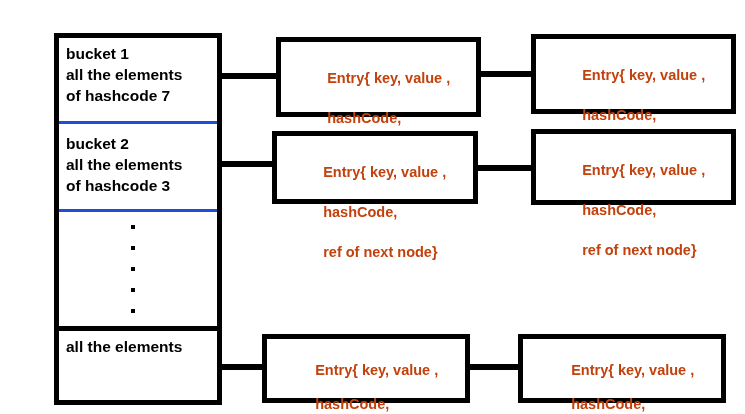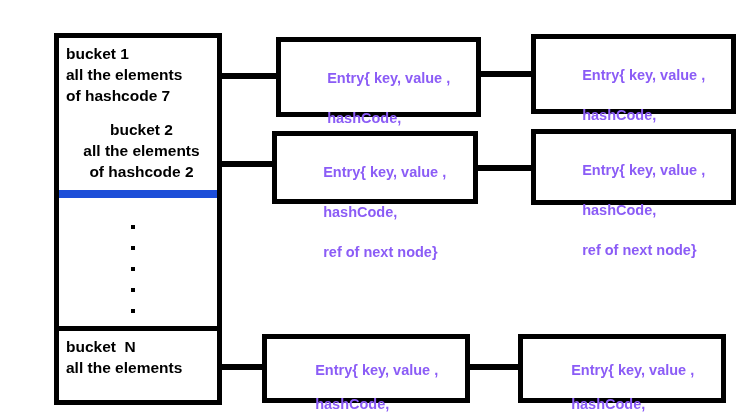--- a/index.html
+++ b/index.html
@@ -32,21 +32,21 @@
   }
   .bucket-cell {
     position: absolute;
     left: 0;
     width: 158px;
     box-sizing: border-box;
     background: #ffffff;
     padding: 5px 0 0 7px;
   }
   .bucket-cell.divider-bottom {
-    border-bottom: 8px solid #1d4ed8;
+    border-bottom: 3px solid #1d4ed8;
   }
   .bucket-line {
     font-size: 15.5px;
     font-weight: bold;
     color: #000000;
     line-height: 21px;
     white-space: pre;
     letter-spacing: 0px;
   }
 
@@ -79,21 +79,21 @@
     border: 5px solid #000000;
     box-sizing: border-box;
     background: #ffffff;
   }
   .entry-text {
     position: absolute;
     left: 22px;
     top: 6px;
     font-size: 14.5px;
     font-weight: bold;
-    color: #8b5cf6;
+    color: #c2410c;
     line-height: 20px;
     white-space: pre;
   }
   .entry-text.tight {
     line-height: 17px;
     top: 6px;
     left: 24px;
   }
 
   
@@ -109,38 +109,37 @@
 <div id="canvas">
 
   <div class="bucket-column">
 
     <div class="bucket-cell divider-bottom" style="top:0px; height:86px;">
       <div class="bucket-line">bucket 1</div>
       <div class="bucket-line">all the elements</div>
       <div class="bucket-line">of hashcode 7</div>
     </div>
 
-    <div class="bucket-cell divider-bottom" style="top:76px; height:84px;text-align:center;">
+    <div class="bucket-cell divider-bottom" style="top:90px; height:84px;">
       <div class="bucket-line">bucket 2</div>
       <div class="bucket-line">all the elements</div>
-      <div class="bucket-line">of hashcode 2</div>
+      <div class="bucket-line">of hashcode 3</div>
     </div>
 
     <div class="dots-cell divider-bottom" style="top:174px; height:119px; border-bottom:5px solid #000000;">
       <div class="dots-stack" id="dots-stack">
           <div class="dot"></div>
           <div class="dot"></div>
           <div class="dot"></div>
           <div class="dot"></div>
           <div class="dot"></div>
         </div>
     </div>
 
     <div class="bucket-cell" style="top:293px; height:69px;">
-      <div class="bucket-line">bucket  N</div>
       <div class="bucket-line">all the elements</div>
     </div>
 
   </div>
 
   <div class="connector" style="left:219px; top:73px; width:62px;"></div>
 
   <div class="entry-box" style="left:276px; top:37px; width:205px; height:80px;">
     <div class="entry-text">
       <span>Entry{ key, value ,</span><br>

